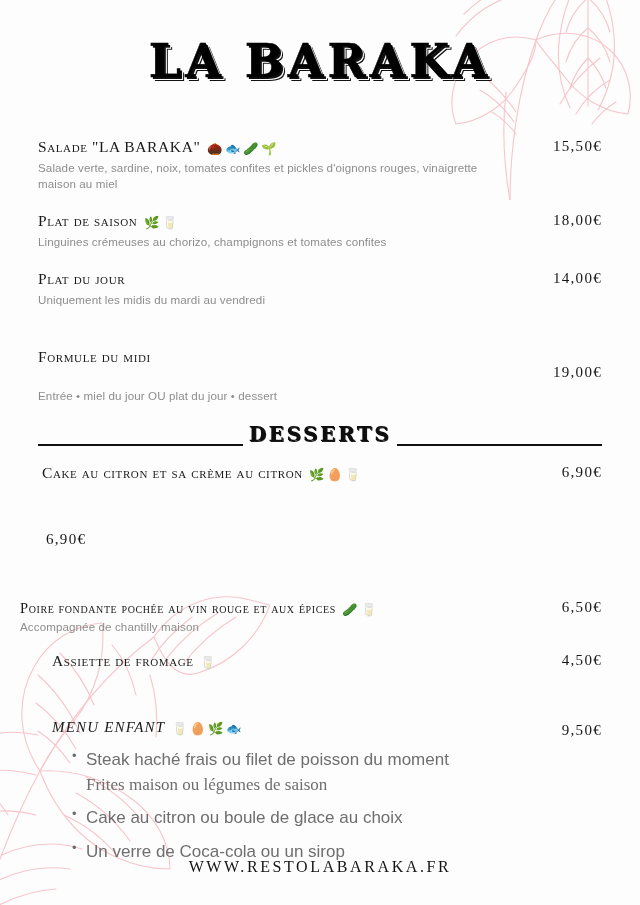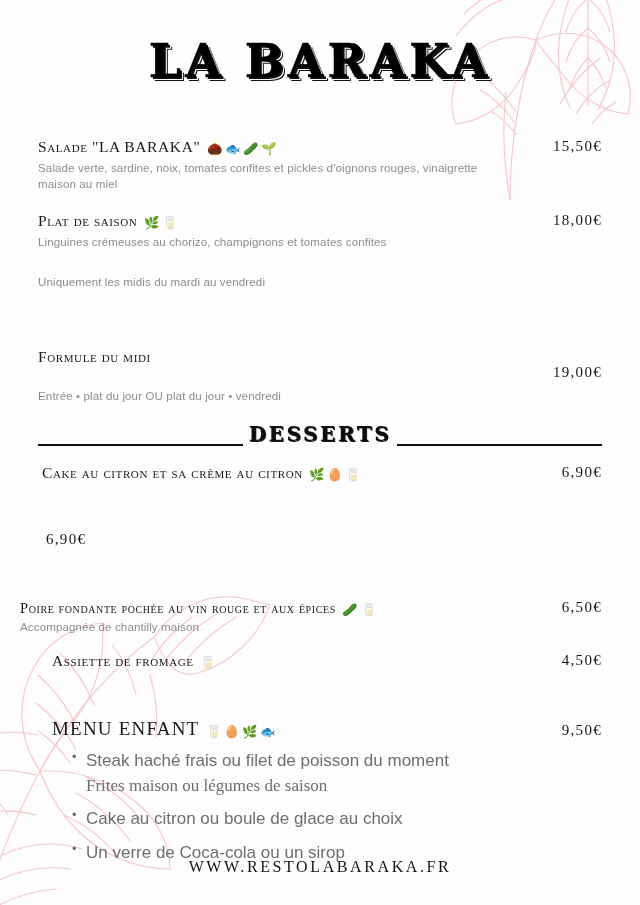--- a/index.html
+++ b/index.html
@@ -88,22 +88,23 @@
     font-family: "Liberation Serif", serif;
     color: #1a1a1a;
     font-size: 15.5px;
     letter-spacing: 0.6px;
     font-variant: small-caps;
     white-space: nowrap;
   }
   .item-name.allcaps {
     font-variant: normal;
     text-transform: uppercase;
-    font-size: 19px;
+    font-size: 15px;
     letter-spacing: 1.2px;
+    font-style: italic;
   }
   .allergens {
     display: inline-block;
     margin-left: 7px;
     font-family: "DejaVu Sans", sans-serif;
     font-size: 12.5px;
     letter-spacing: 2.5px;
     vertical-align: middle;
     white-space: nowrap;
   }
@@ -270,31 +271,37 @@
       <div class="row-head">
         <div>
           <span class="item-name">Plat de saison</span><span class="allergens">🌿🥛</span>
         </div>
         <div class="item-price">18,00€</div>
       </div>
       <div class="item-desc">Linguines crémeuses au chorizo, champignons et tomates confites</div>
     </div>
 
     <div class="menu-item" style="top:270px; padding:0 38px; box-sizing:border-box;">
+      <div class="row-head">
+        <div>
+          <span class="item-name">Plat du jour</span><span class="allergens"></span>
+        </div>
+        <div class="item-price">14,00€</div>
+      </div>
       <div class="item-desc">Uniquement les midis du mardi au vendredi</div>
     </div>
 
     <div class="menu-item" style="top:348px; padding:0 38px; box-sizing:border-box;">
       <div class="row-head">
         <div>
           <span class="item-name">Formule du midi</span><span class="allergens"></span>
         </div>
         <div class="item-price" style="padding-top:16px;">19,00€</div>
       </div>
-      <div class="item-desc" style="margin-top:7px;">Entrée • plat du jour OU plat du jour • vendredi</div>
+      <div class="item-desc" style="margin-top:7px;">Entrée • miel du jour OU plat du jour • dessert</div>
     </div>
 
     <div class="section-divider" style="top:422px;">
       <div class="divider-rule left"></div>
       <div class="section-title">DESSERTS</div>
       <div class="divider-rule right"></div>
     </div>
 
     <div class="menu-item" style="top:464px; padding:0 38px 0 42px; box-sizing:border-box;">
       <div class="row-head">

